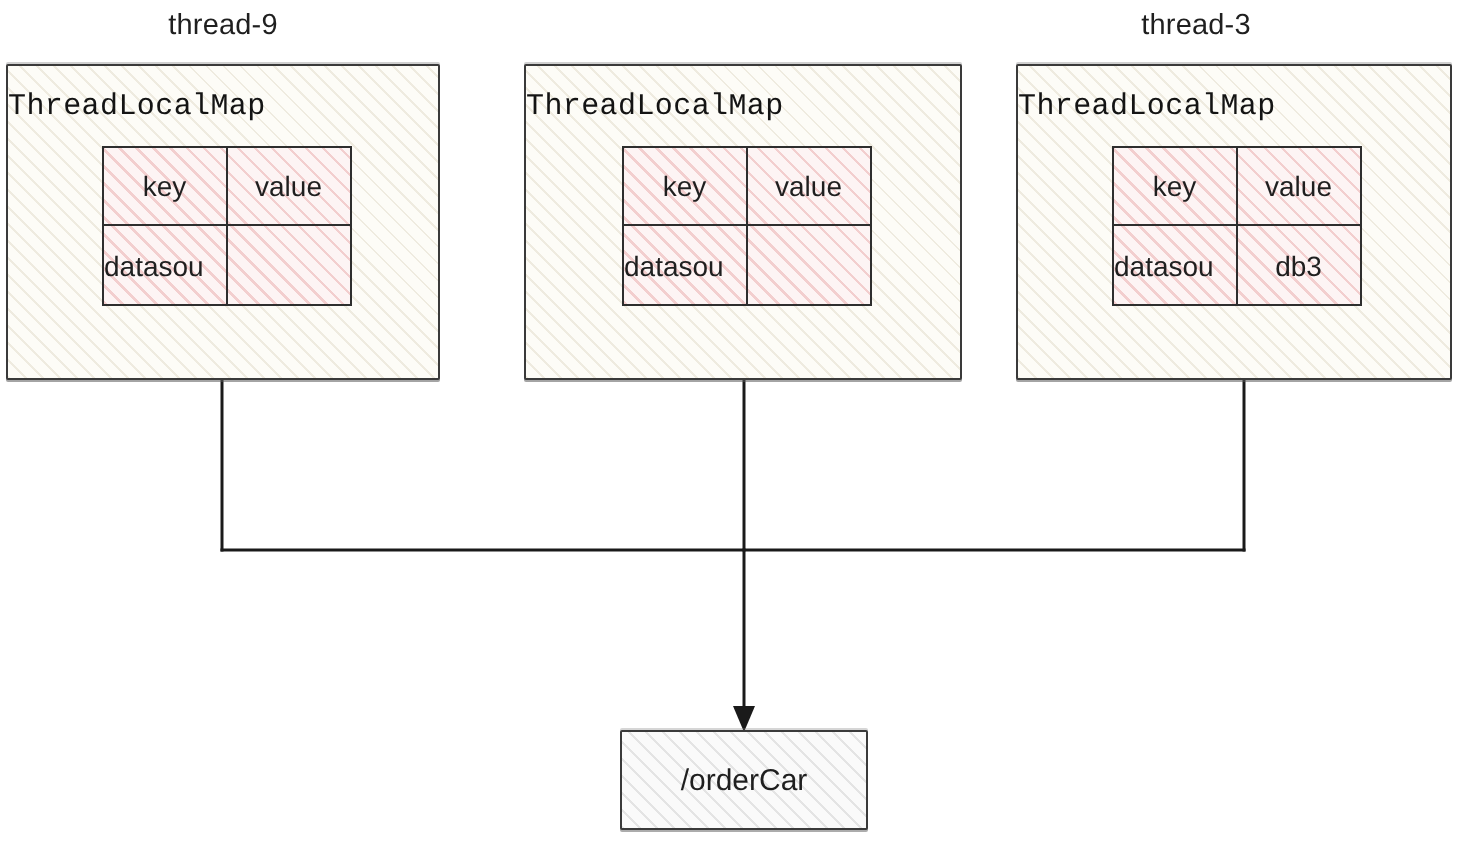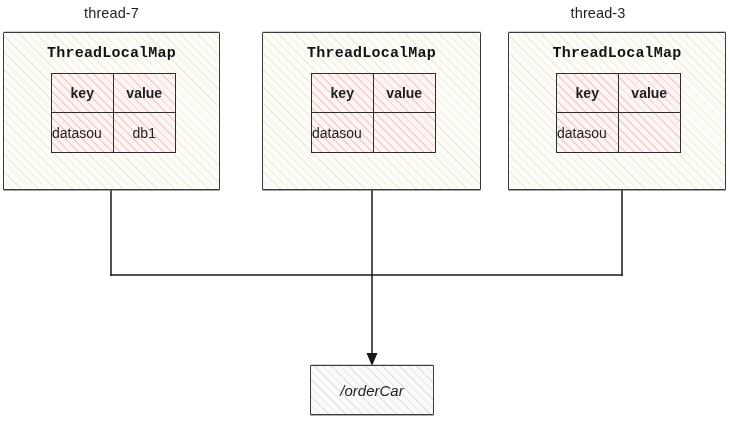--- a/index.html
+++ b/index.html
@@ -59,23 +59,23 @@
     border-radius: 1px;
     box-shadow:
       0 1px 0 rgba(90, 90, 90, 0.55),
       0 -1px 0 rgba(120, 120, 120, 0.35);
   }
 
   .map-heading {
     position: absolute;
     left: 0;
     width: 100%;
-    text-align: center;
+    text-align: left;
     font-family: "Liberation Mono", "DejaVu Sans Mono", monospace;
-    font-weight: bold;
+    font-weight: normal;
     font-size: 15px;
     line-height: 18px;
     color: #141414;
     letter-spacing: 0.2px;
     white-space: nowrap;
   }
 
   
   .kv-table {
     position: absolute;
@@ -90,21 +90,21 @@
         rgba(255, 255, 255, 0) 6px
     );
   }
   .kv-row {
     position: absolute;
     left: 0;
     width: 100%;
     height: 50%;
     box-sizing: border-box;
   }
-  .kv-row.top    { top: 0; border-bottom: 1.3px solid #2e2e2e; font-weight: bold; }
+  .kv-row.top    { top: 0; border-bottom: 1.3px solid #2e2e2e; }
   .kv-row.bottom { top: 50%; text-align: right; }
 
   .kv-cell {
     position: absolute;
     top: 0;
     height: 100%;
     box-sizing: border-box;
     display: flex;
     align-items: center;
     justify-content: center;
@@ -137,21 +137,20 @@
     border-radius: 1px;
     display: flex;
     align-items: center;
     justify-content: center;
     font-family: "Liberation Sans", sans-serif;
     font-size: 15px;
     color: #1f1f1f;
     box-shadow:
       0 1px 0 rgba(90, 90, 90, 0.5),
       0 -1px 0 rgba(120, 120, 120, 0.3);
-    font-style: italic;
   }
 
   .edges {
     position: absolute;
     inset: 0;
     pointer-events: none;
   }
 </style>
 </head>
 <body>
@@ -169,33 +168,32 @@
 
       <path d="M111,275 L622,275"></path>
 
       <path d="M372,275 L372,360"></path>
     </g>
 
     <polygon points="372,366 366.5,353 377.5,353" fill="#1a1a1a"></polygon>
   </svg>
 
   <div class="thread-group" style="left:3px; top:4px; width:217px; height:186px;">
-    <div class="thread-title">thread-7</div>
+    <div class="thread-title">thread-9</div>
 
     <div class="thread-box" style="top:28px; width:217px; height:158px;">
       <div class="map-heading" style="top:12px;">ThreadLocalMap</div>
 
       <div class="kv-table" style="left:47px; top:40px; width:125px; height:80px;">
         <div class="kv-row top">
           <div class="kv-cell left">key</div>
           <div class="kv-cell right">value</div>
         </div>
         <div class="kv-row bottom">
           <div class="kv-cell left overflow">datasou</div>
-          <div class="kv-cell right">db1</div>
         </div>
       </div>
     </div>
   </div>
 
   <div class="thread-group" style="left:262px; top:4px; width:219px; height:186px;">
 
     <div class="thread-box" style="top:28px; width:219px; height:158px;">
       <div class="map-heading" style="top:12px;">ThreadLocalMap</div>
 
@@ -217,20 +215,21 @@
     <div class="thread-box" style="top:28px; width:218px; height:158px;">
       <div class="map-heading" style="top:12px;">ThreadLocalMap</div>
 
       <div class="kv-table" style="left:47px; top:40px; width:125px; height:80px;">
         <div class="kv-row top">
           <div class="kv-cell left">key</div>
           <div class="kv-cell right">value</div>
         </div>
         <div class="kv-row bottom">
           <div class="kv-cell left overflow">datasou</div>
+          <div class="kv-cell right">db3</div>
         </div>
       </div>
     </div>
   </div>
 
   <div class="endpoint-box" style="left:310px; top:365px; width:124px; height:50px;">
     <span>/orderCar</span>
   </div>
 
 </div>

